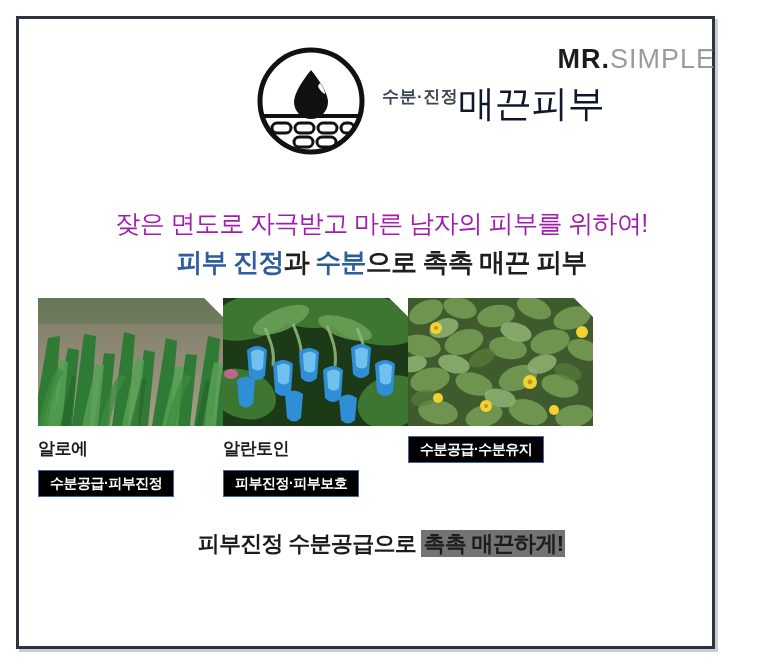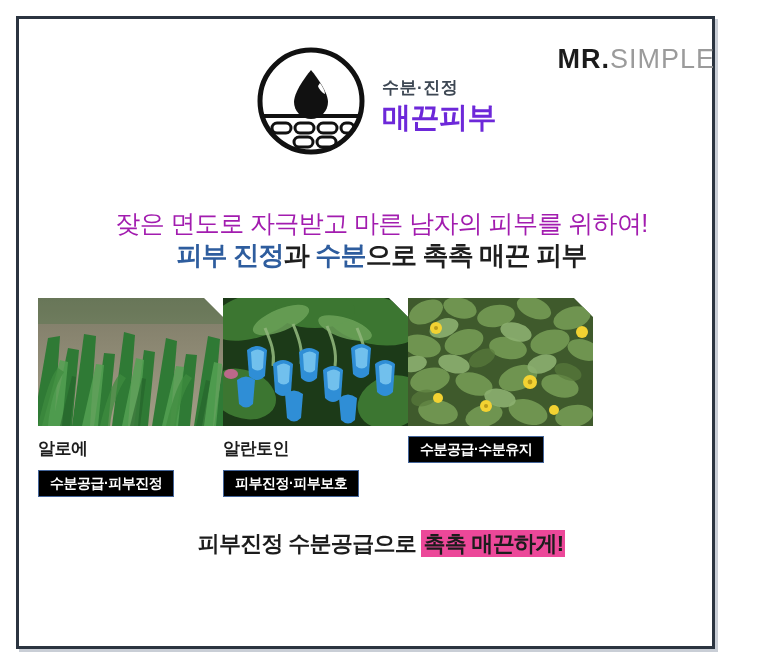--- a/index.html
+++ b/index.html
@@ -74,35 +74,35 @@
     align-items: center;
     gap: 16px;
   }
   .emblem {
     width: 110px;
     height: 110px;
     flex: 0 0 auto;
   }
   .logo-text {
     display: flex;
-    flex-direction: column;
+    flex-direction: row;
     justify-content: center;
     padding-top: 6px;
   }
   .logo-sub {
     font-size: 17px;
     font-weight: bold;
     color: #3d4753;
     letter-spacing: 0.5px;
     margin-bottom: 3px;
   }
   .logo-main {
-    font-size: 29px;
-    font-weight: bold;
-    color: #6d28d9;
+    font-size: 37px;
+    font-weight: normal;
+    color: #0f172a;
     letter-spacing: -0.5px;
     line-height: 1.05;
   }
 
   
   .headline {
     position: absolute;
     left: 0;
     top: 208px;
     width: 763px;
@@ -113,20 +113,21 @@
     font-weight: 500;
     color: #a21caf;
     letter-spacing: -0.6px;
     line-height: 1.25;
   }
   .headline-2 {
     font-size: 26px;
     font-weight: bold;
     letter-spacing: -0.8px;
     line-height: 1.3;
+    margin-top: 7px;
     white-space: nowrap;
   }
   .hl-blue { color: #2e5d9e; }
   .hl-dark { color: #1e1e1e; }
 
   
   .cards {
     position: absolute;
     left: 38px;
     top: 298px;
@@ -176,21 +177,21 @@
   }
   .footer-line {
     font-size: 22px;
     font-weight: bold;
     color: #1c1c1c;
     letter-spacing: -0.7px;
     line-height: 1.42;
     white-space: nowrap;
   }
   .hl-mark {
-    background: #ec4899;
+    background: #737373;
     padding: 1px 2px;
   }
 </style>
 </head>
 <body>
 
 <div id="page">
 
   <div class="frame-shadow"></div>
   <div class="frame"></div>

